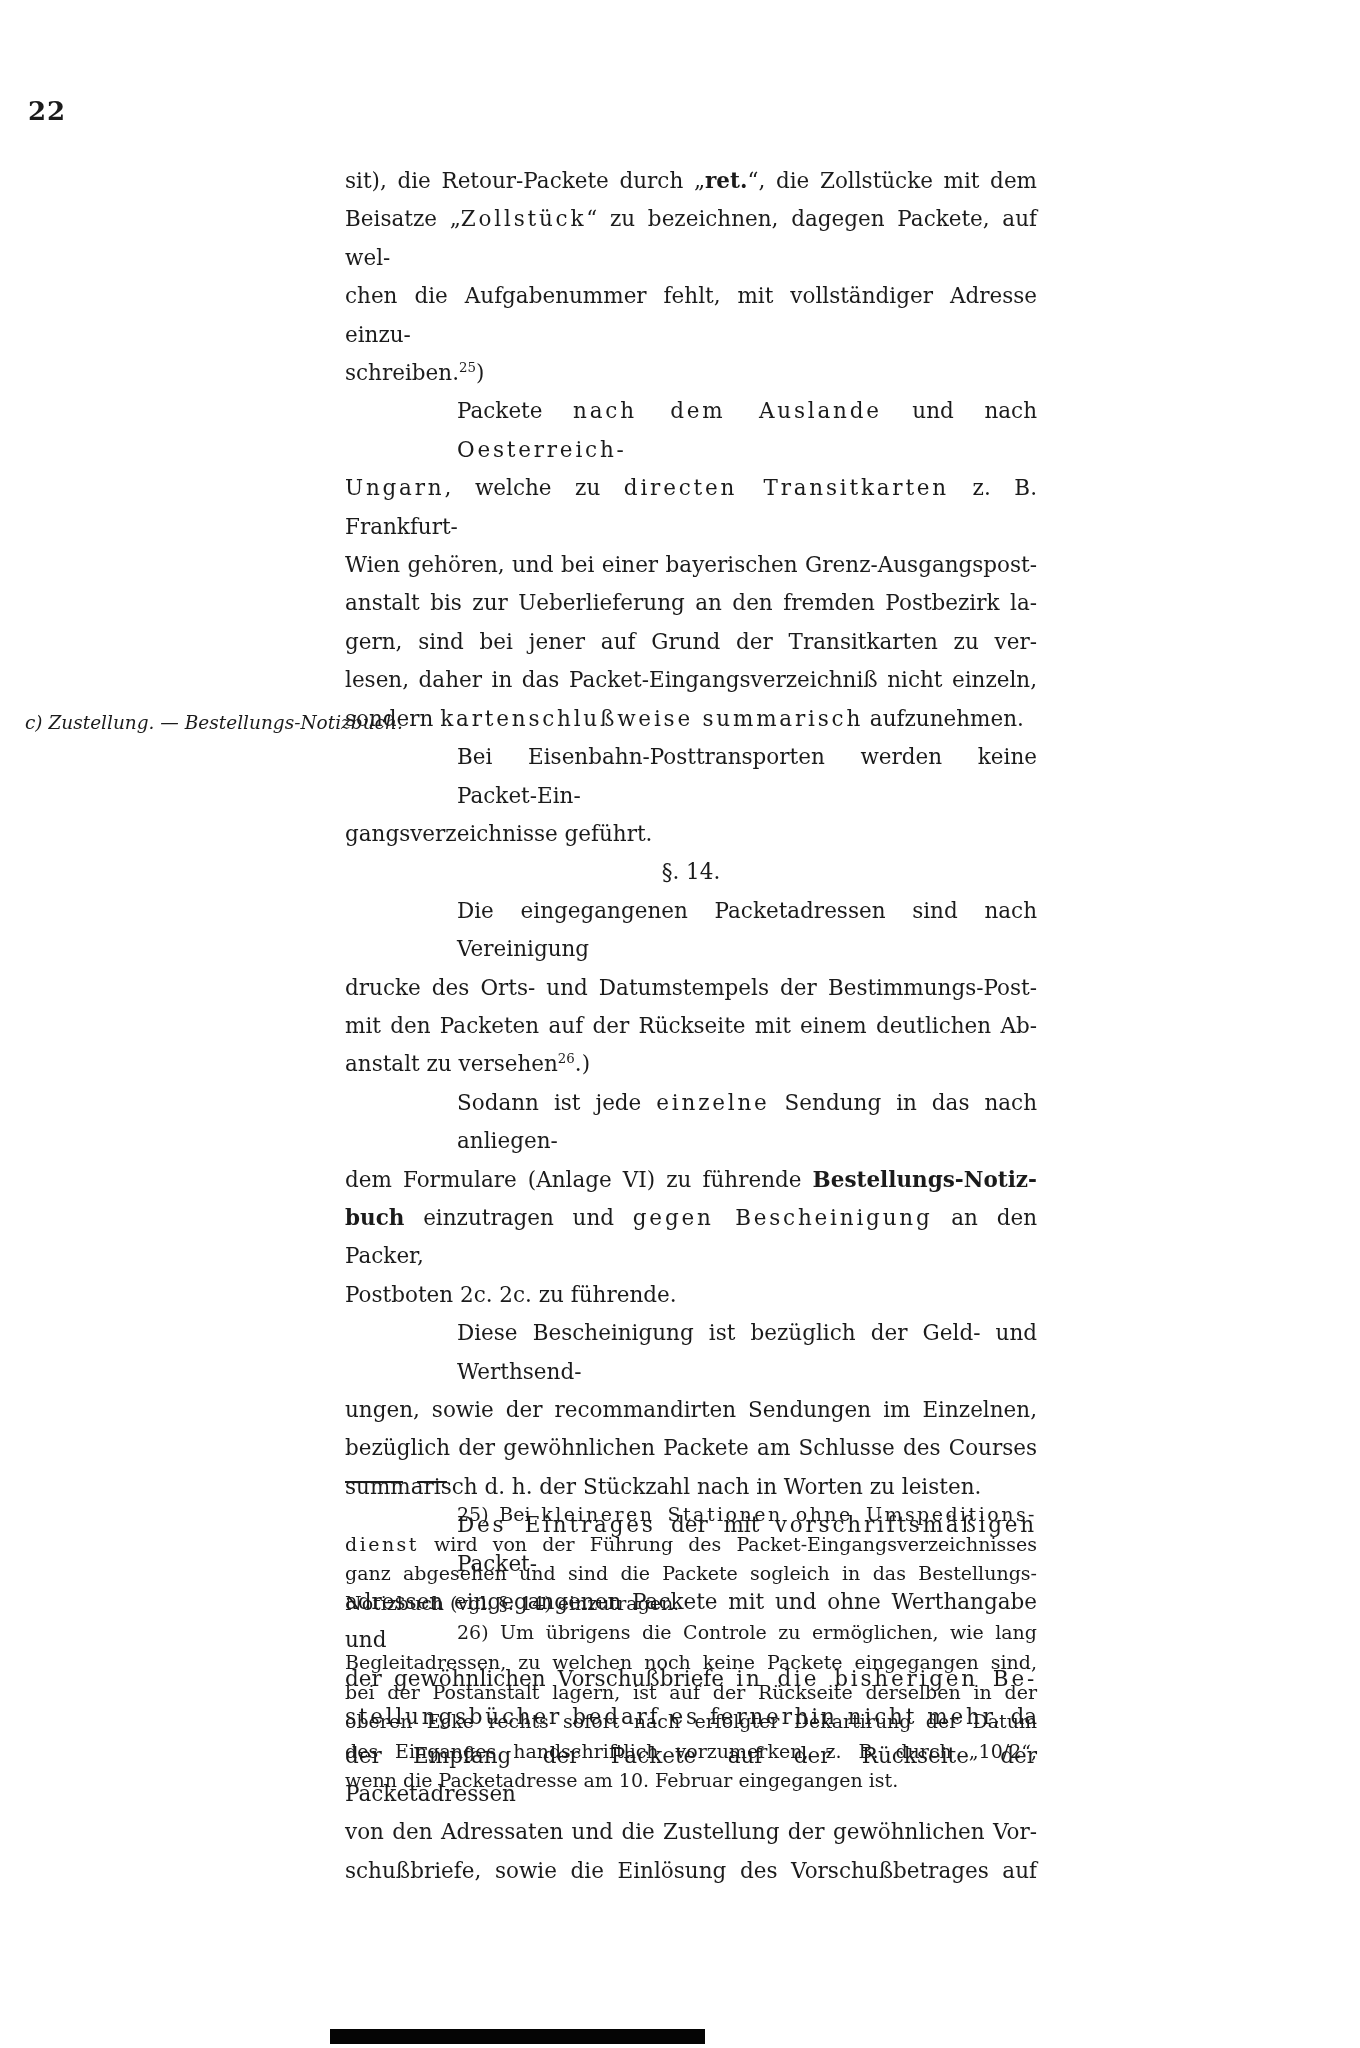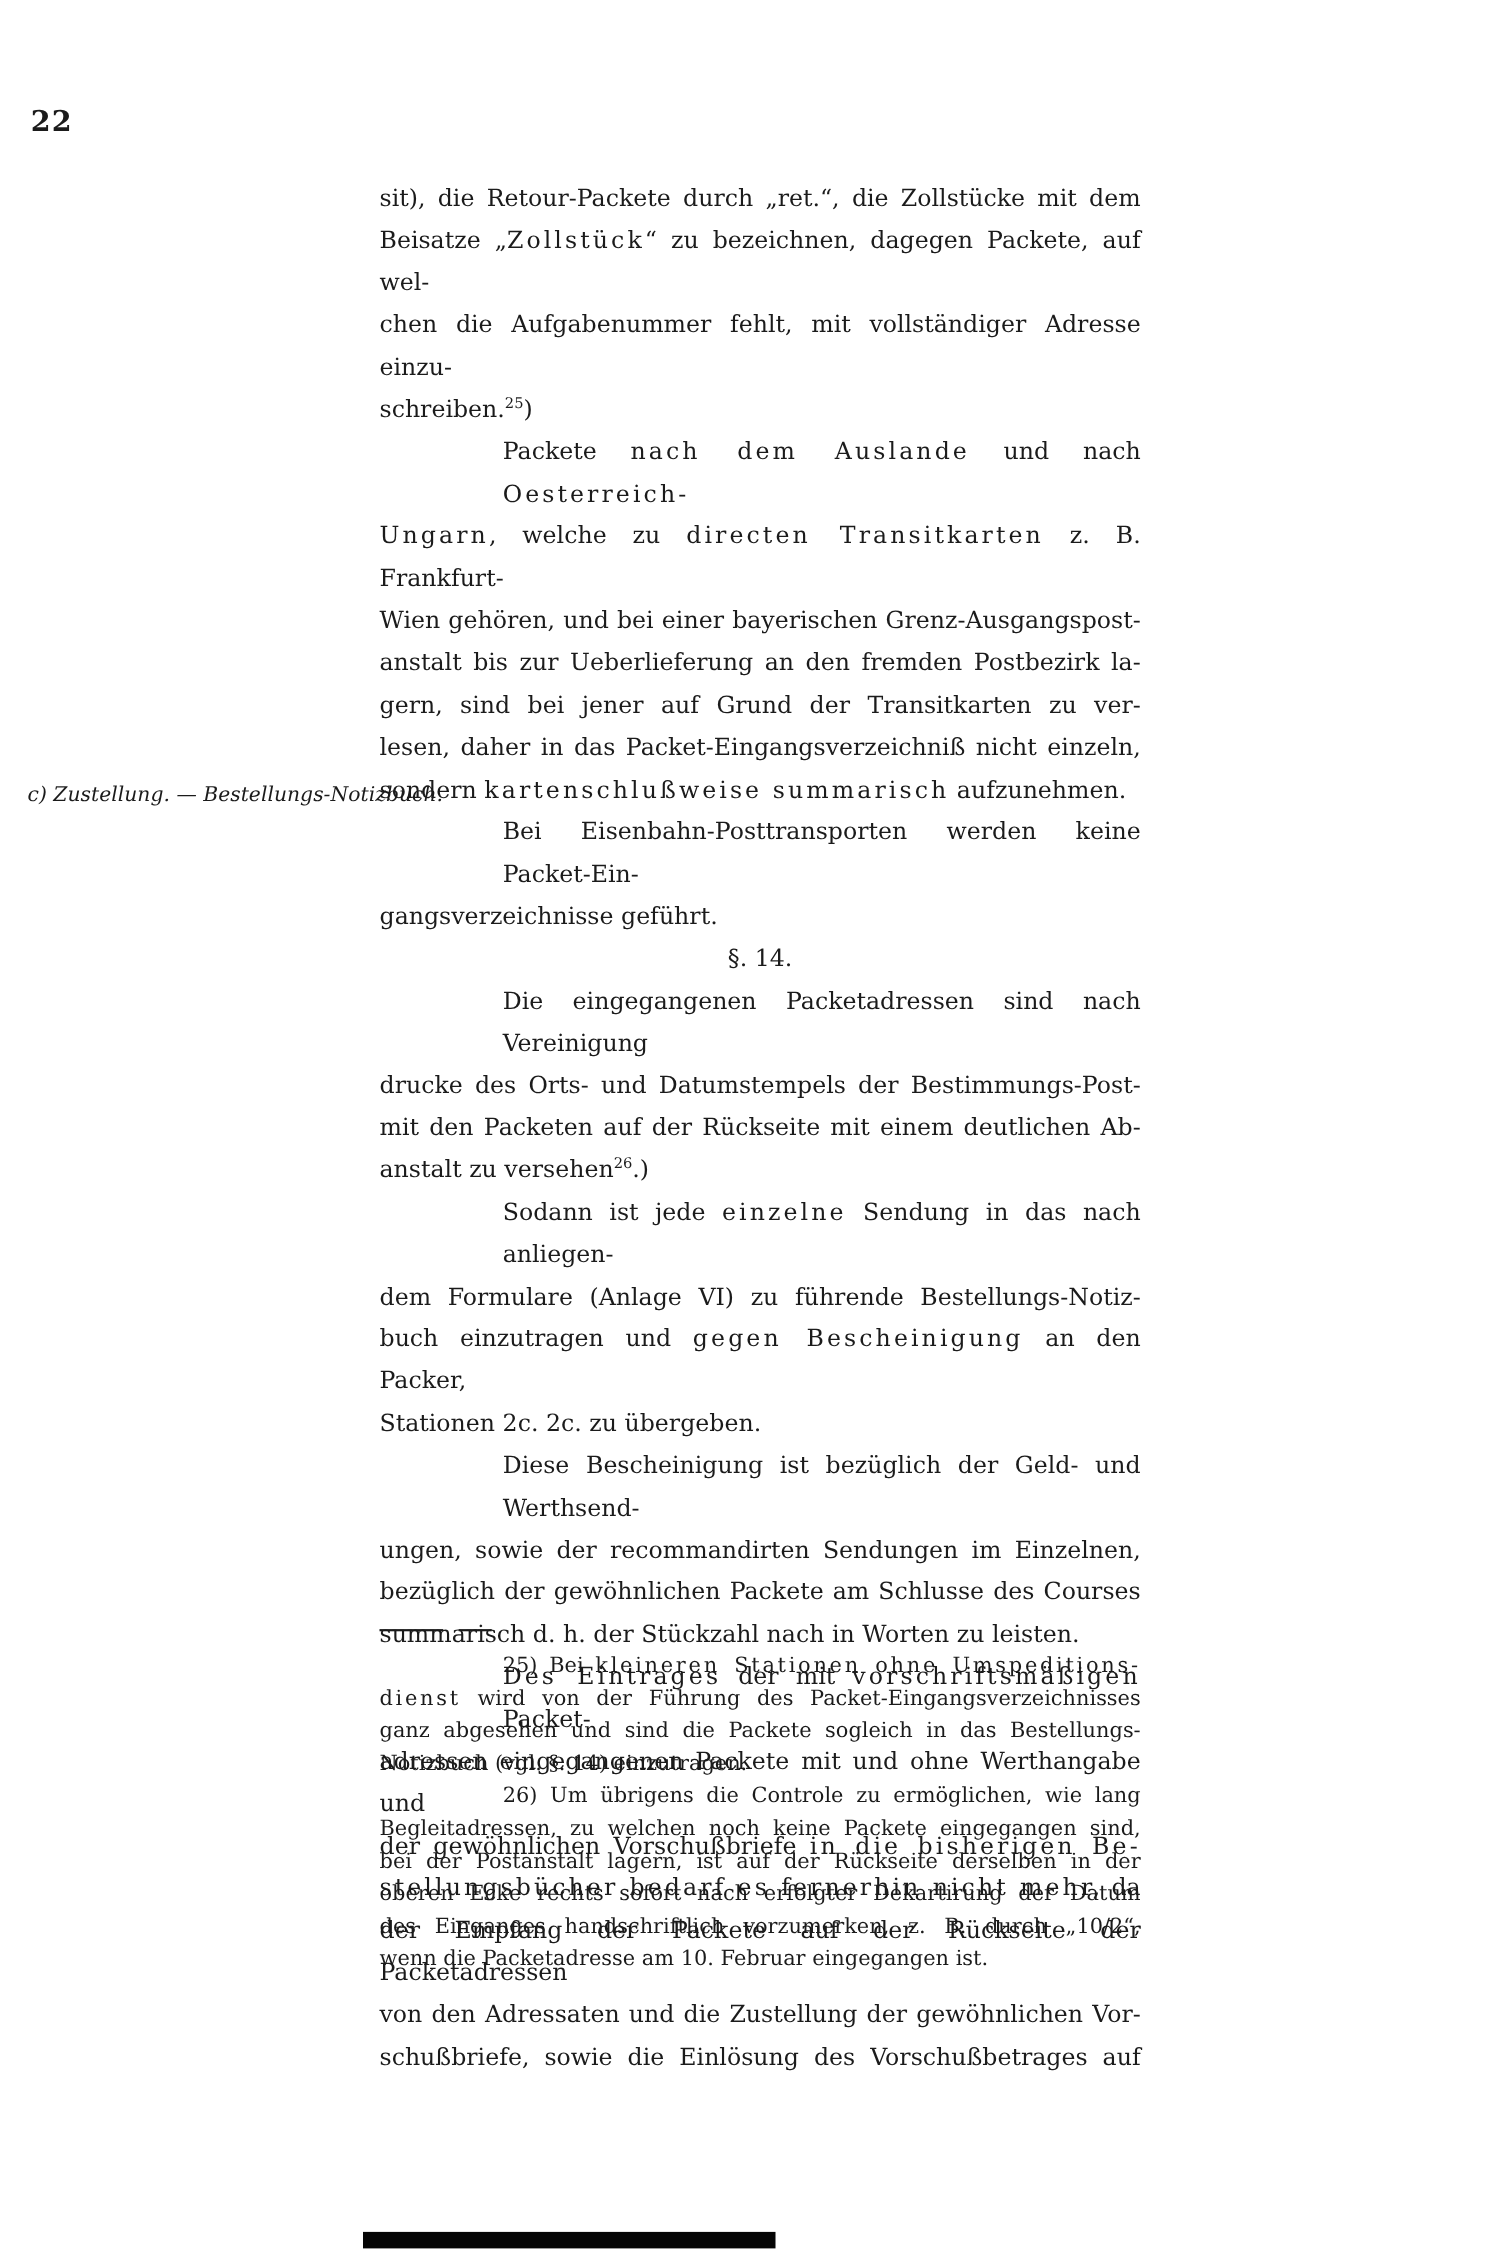--- a/index.html
+++ b/index.html
@@ -43,21 +43,21 @@
   .para{margin:0;padding:0;}
   .line{
     text-align:justify;
     text-align-last:justify;
     white-space:normal;
   }
   .line.last{text-align-last:left;}
   .line.center{text-align:center;text-align-last:center;}
   .line.indent{padding-left:112px;}
   .sp{letter-spacing:.13em;}
-  .b{font-weight:normal;}
+  .b{font-weight:bold;}
   sup{font-size:.62em;line-height:0;}
   .scan-bar{
     position:absolute;left:330px;top:2029px;width:375px;height:15px;
     background:#050505;
   }
 </style>
 </head>
 <body>
 
 <div class="page">
@@ -92,21 +92,21 @@
       <div class="para">
         <div class="line indent"><span>Die eingegangenen Packetadressen sind nach Vereinigung</span></div>
         <div class="line"><span>drucke des Orts- und Datumstempels der Bestimmungs-Post-</span></div>
         <div class="line"><span>mit den Packeten auf der Rückseite mit einem deutlichen Ab-</span></div>
         <div class="line last"><span>anstalt zu versehen</span><sup>26</sup><span>.)</span></div>
       </div>
       <div class="para">
         <div class="line indent"><span>Sodann ist jede </span><span class="sp">einzelne</span><span> Sendung in das nach anliegen-</span></div>
         <div class="line"><span>dem Formulare (Anlage VI) zu führende </span><span class="b">Bestellungs-Notiz-</span></div>
         <div class="line"><span class="b">buch</span><span> einzutragen und </span><span class="sp">gegen Bescheinigung</span><span> an den Packer,</span></div>
-        <div class="line last"><span>Stationen 2c. 2c. zu übergeben.</span></div>
+        <div class="line last"><span>Postboten 2c. 2c. zu führende.</span></div>
       </div>
       <div class="para">
         <div class="line indent"><span>Diese Bescheinigung ist bezüglich der Geld- und Werthsend-</span></div>
         <div class="line"><span>ungen, sowie der recommandirten Sendungen im Einzelnen,</span></div>
         <div class="line"><span>bezüglich der gewöhnlichen Packete am Schlusse des Courses</span></div>
         <div class="line last"><span>summarisch d. h. der Stückzahl nach in Worten zu leisten.</span></div>
       </div>
       <div class="para">
         <div class="line indent"><span class="sp">Des Eintrages</span><span> der mit </span><span class="sp">vorschriftsmäßigen</span><span> Packet-</span></div>
         <div class="line"><span>adressen eingegangenen Packete mit und ohne Werthangabe und</span></div>

